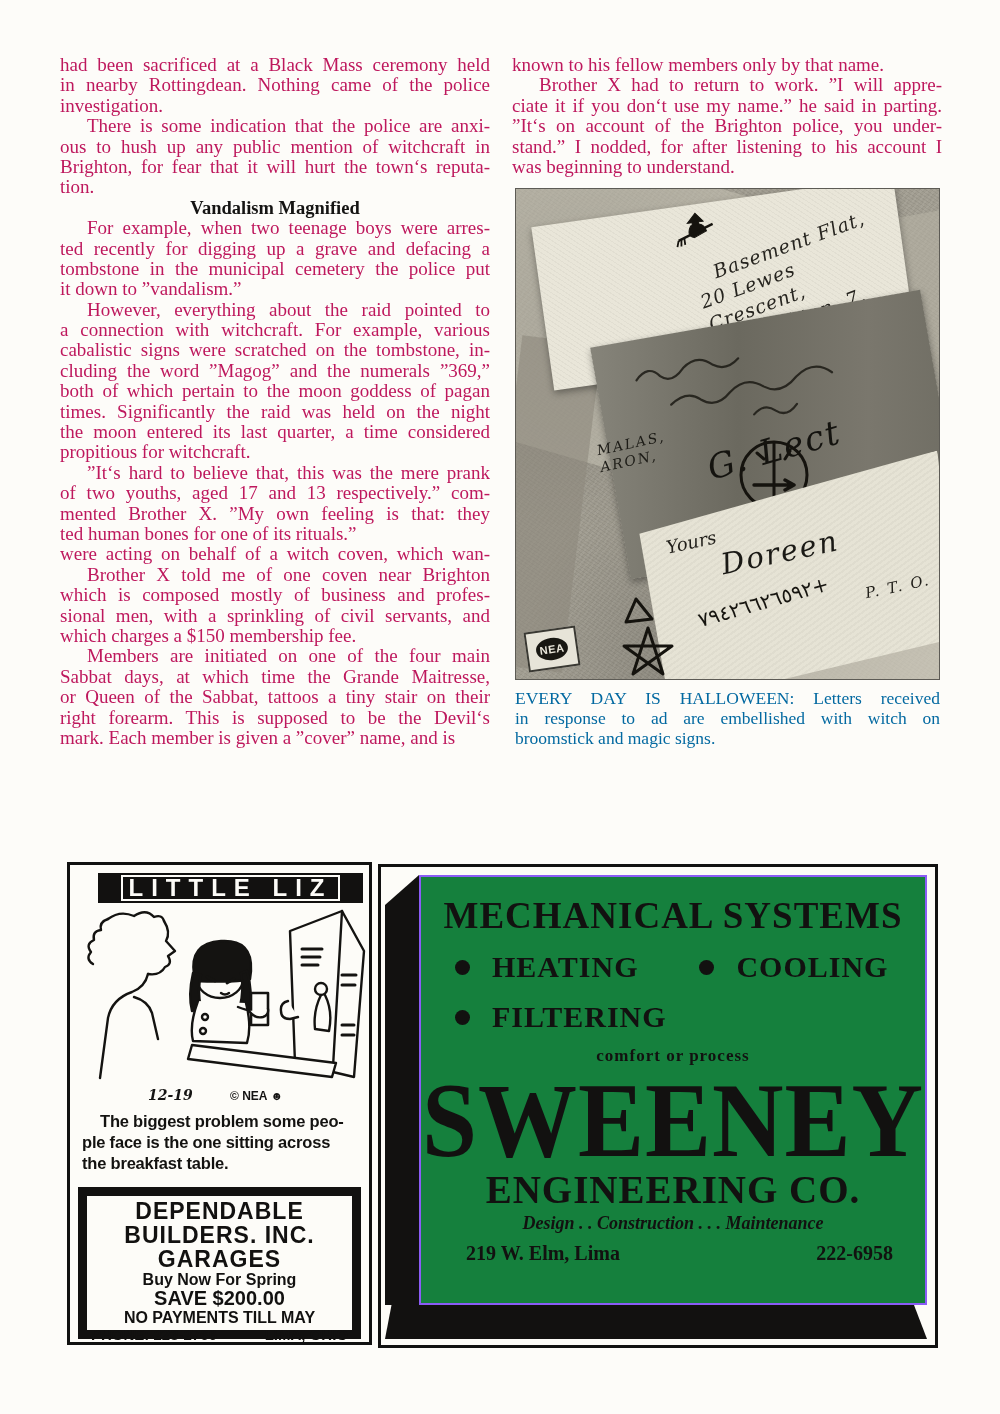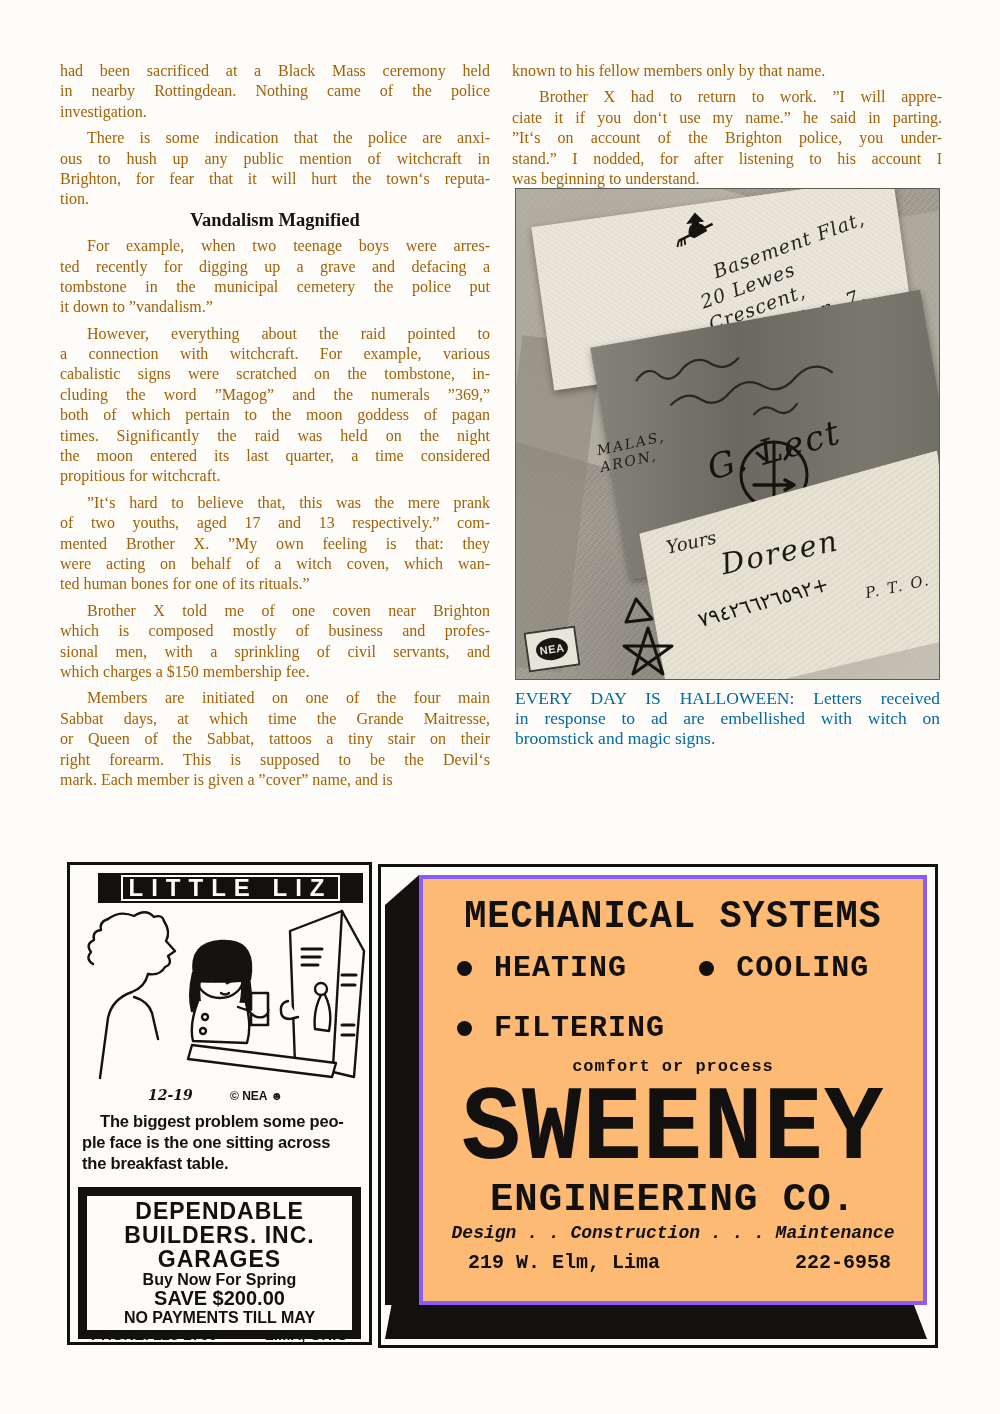--- a/index.html
+++ b/index.html
@@ -2,21 +2,21 @@
 <html><head>
 <meta charset="utf-8">
 <style>
   html,body{margin:0;padding:0;background:#e8e6e1;}
   .page{position:relative;width:1000px;height:1414px;margin:0 auto;background:#fdfcf9;overflow:hidden;
         font-family:"Liberation Serif",serif;color:#151413;}
   
   .col{position:absolute;top:55px;width:430px;}
   .col-left{left:60px;}
   .col-right{left:512px;}
-  .para{font-size:16px;line-height:20.4px;color:#a16207;margin-top:6px;}
+  .para{font-size:19px;line-height:20.4px;color:#be185d;}
   .jline{text-align:justify;text-align-last:justify;height:20.4px;overflow:hidden;}
   .jline-last{text-align-last:left;}
   .indent .jline:first-child{text-indent:27px;}
   .subhead{margin:0;font-size:18.5px;line-height:20.4px;font-weight:bold;text-align:center;}
   
   .photo{position:absolute;left:515px;top:188px;width:425px;height:492px;overflow:hidden;
          background:
            radial-gradient(circle at 18% 28%, rgba(0,0,0,.16), transparent 42%),
            radial-gradient(circle at 72% 62%, rgba(0,0,0,.14), transparent 46%),
            radial-gradient(circle at 50% 95%, rgba(0,0,0,.18), transparent 40%),
@@ -85,25 +85,25 @@
   .b-med{font-size:16px;line-height:17px;}
   .b-save{font-size:20px;line-height:21px;}
   .b-row{display:flex;justify-content:space-between;padding:0 4px;font-size:15px;line-height:17px;}
   
   .ad-right{position:absolute;left:378px;top:864px;width:560px;height:484px;border:3px solid #111;
        box-sizing:border-box;background:#fdfcf8;}
   .sw-side{position:absolute;left:4px;top:8px;bottom:40px;width:34px;background:#121110;
        clip-path:polygon(0 7%,100% 0,100% 100%,0 100%);}
   .sw-bottom{position:absolute;left:4px;right:8px;bottom:6px;height:34px;background:#121110;
        clip-path:polygon(1.2% 0,97.6% 0,100% 100%,0 100%);}
-  .sw-panel{position:absolute;left:38px;top:8px;right:8px;bottom:40px;border:4px solid #8b5cf6;
-       background:#fdba74;font-family:Liberation Mono, monospace;color:#121110;overflow:hidden;}
+  .sw-panel{position:absolute;left:38px;top:8px;right:8px;bottom:40px;border:2px solid #8b5cf6;
+       background:#15803d;font-family:Liberation Serif, serif;color:#121110;overflow:hidden;}
   .sw-head{margin-top:16px;text-align:center;font-size:37px;font-weight:bold;letter-spacing:1px;
        transform:scaleY(1.05);}
-  .sw-grid{display:grid;grid-template-columns:52% 48%;margin:14px 0 0 34px;row-gap:26px;}
+  .sw-grid{display:grid;grid-template-columns:52% 48%;margin:14px 0 0 34px;row-gap:16px;}
   .sw-item{display:flex;align-items:center;font-size:30px;font-weight:bold;letter-spacing:1px;}
   .sw-dot{width:15px;height:15px;border-radius:50%;background:#121110;margin-right:22px;flex:none;}
   .sw-tag{text-align:center;font-size:17px;font-weight:bold;margin-top:12px;letter-spacing:1px;}
   .sw-name{text-align:center;font-size:99px;font-weight:bold;line-height:97px;letter-spacing:1px;
        transform:scaleY(1.07);margin-top:6px;white-space:nowrap;}
   .sw-sub{text-align:center;font-size:39px;font-weight:bold;letter-spacing:1px;line-height:42px;}
   .sw-desc{text-align:center;font-size:18px;font-weight:bold;font-style:italic;margin-top:2px;}
   .sw-row{display:flex;justify-content:space-between;padding:0 32px 0 45px;font-size:20px;
        font-weight:bold;margin-top:8px;}
   svg{display:block;}
@@ -139,22 +139,22 @@
         <div class="jline">cluding the word ”Magog” and the numerals ”369,”</div>
         <div class="jline">both of which pertain to the moon goddess of pagan</div>
         <div class="jline">times. Significantly the raid was held on the night</div>
         <div class="jline">the moon entered its last quarter, a time considered</div>
         <div class="jline jline-last">propitious for witchcraft.</div>
       </div>
     <div class="para indent">
         <div class="jline">”It‘s hard to believe that, this was the mere prank</div>
         <div class="jline">of two youths, aged 17 and 13 respectively.” com-</div>
         <div class="jline">mented Brother X. ”My own feeling is that: they</div>
+        <div class="jline jline-last">ted human bones for one of its rituals.”</div>
         <div class="jline">were acting on behalf of a witch coven, which wan-</div>
-        <div class="jline jline-last">ted human bones for one of its rituals.”</div>
       </div>
     <div class="para indent">
         <div class="jline">Brother X told me of one coven near Brighton</div>
         <div class="jline">which is composed mostly of business and profes-</div>
         <div class="jline">sional men, with a sprinkling of civil servants, and</div>
         <div class="jline jline-last">which charges a $150 membership fee.</div>
       </div>
     <div class="para indent">
         <div class="jline">Members are initiated on one of the four main</div>
         <div class="jline">Sabbat days, at which time the Grande Maitresse,</div>

